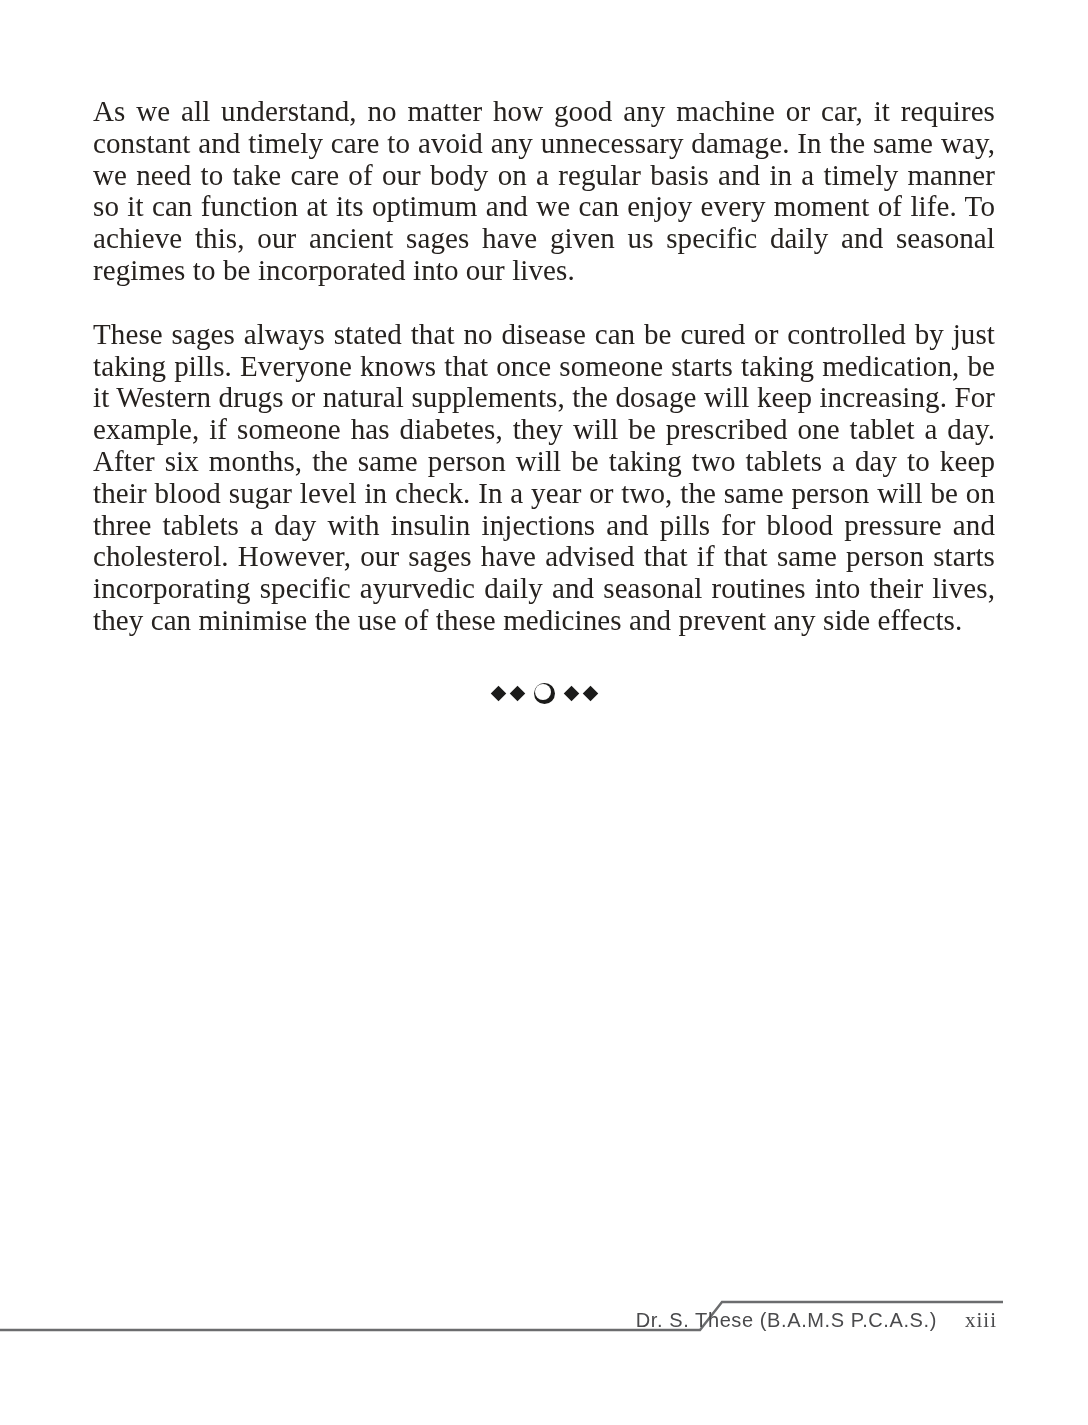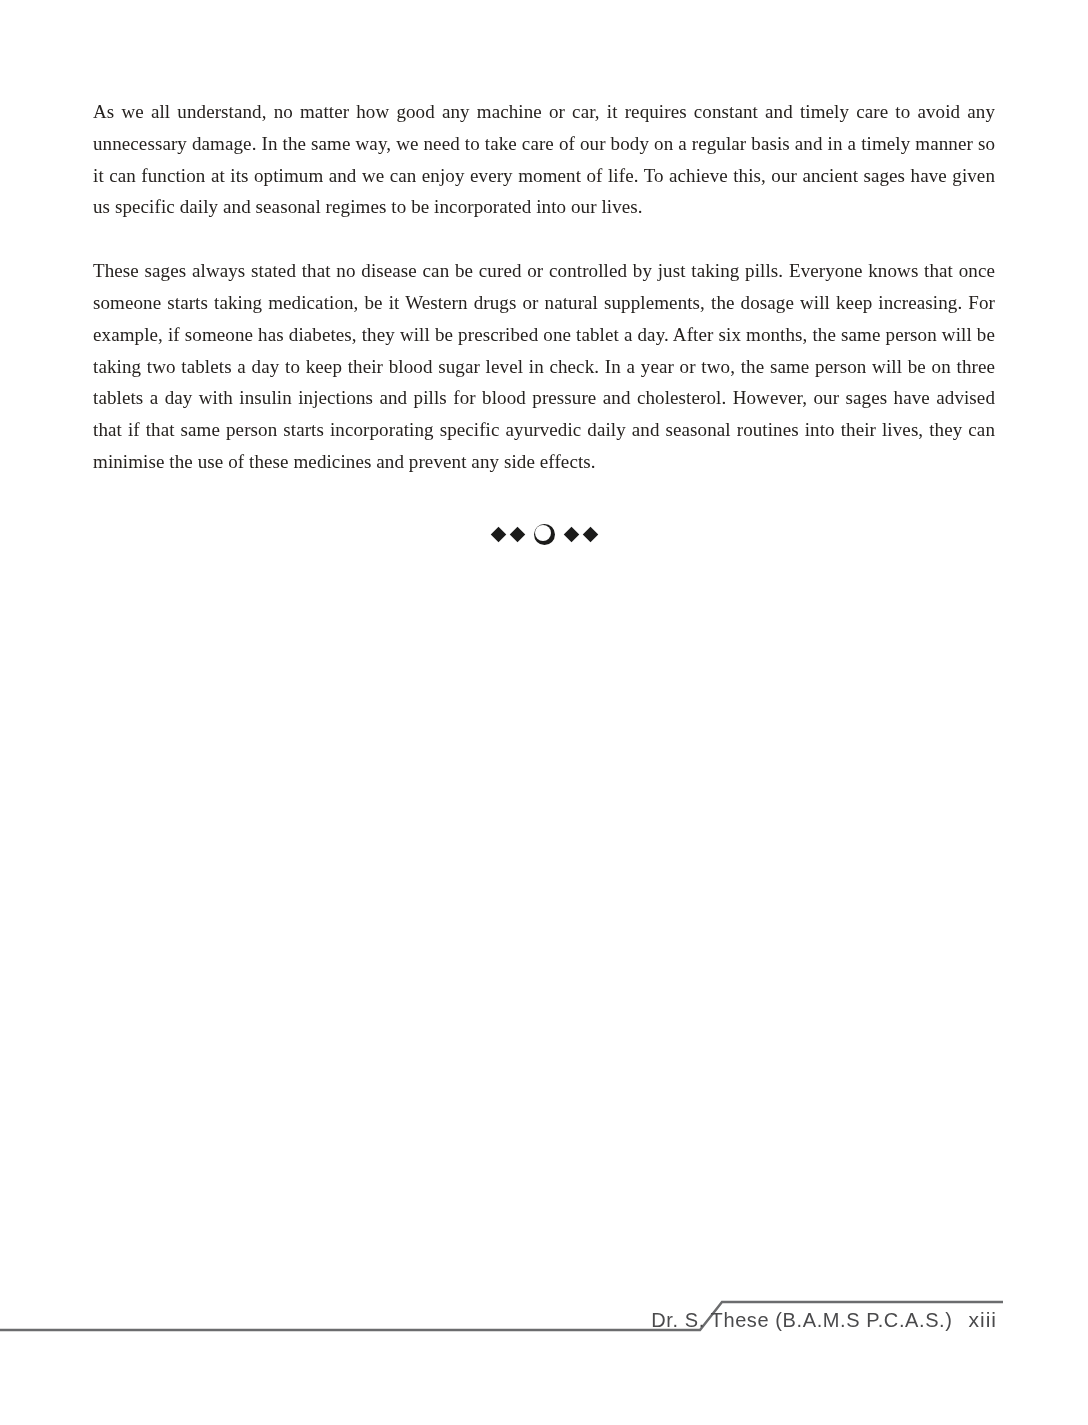--- a/index.html
+++ b/index.html
@@ -16,21 +16,21 @@
     font-family: "Liberation Serif", "DejaVu Serif", serif;
   }
   .content {
     position: absolute;
     left: 93px;
     top: 96px;
     width: 902px;
   }
   .content p {
     margin: 0 0 32px 0;
-    font-size: 19px;
+    font-size: 29px;
     line-height: 31.8px;
     color: #26221f;
     text-align: justify;
     text-justify: inter-word;
     letter-spacing: 0.1px;
   }
   .divider {
     margin-top: 46px;
     display: flex;
     align-items: center;
@@ -75,23 +75,24 @@
     position: absolute;
     top: 1308px;
     right: 91px;
     font-family: "Liberation Sans", "DejaVu Sans", sans-serif;
     font-size: 20px;
     color: #4a4a4c;
     letter-spacing: 0.6px;
     white-space: nowrap;
   }
   .footer-text .pagenum {
-    margin-left: 16px;
+    margin-left: 28px;
     font-size: 21px;
     letter-spacing: 1px;
+    font-family: Liberation Serif, serif;
   }
 </style>
 </head>
 <body>
 
 <div class="page">
 
   <main class="content">
     <p>As we all understand, no matter how good any machine or car, it requires constant and timely care to avoid any unnecessary damage. In the same way, we need to take care of our body on a regular basis and in a timely manner so it can function at its optimum and we can enjoy every moment of life. To achieve this, our ancient sages have given us specific daily and seasonal regimes to be incorporated into our lives.</p>
     <p>These sages always stated that no disease can be cured or controlled by just taking pills. Everyone knows that once someone starts taking medication, be it Western drugs or natural supplements, the dosage will keep increasing. For example, if someone has diabetes, they will be prescribed one tablet a day. After six months, the same person will be taking two tablets a day to keep their blood sugar level in check. In a year or two, the same person will be on three tablets a day with insulin injections and pills for blood pressure and cholesterol. However, our sages have advised that if that same person starts incorporating specific ayurvedic daily and seasonal routines into their lives, they can minimise the use of these medicines and prevent any side effects.</p>

